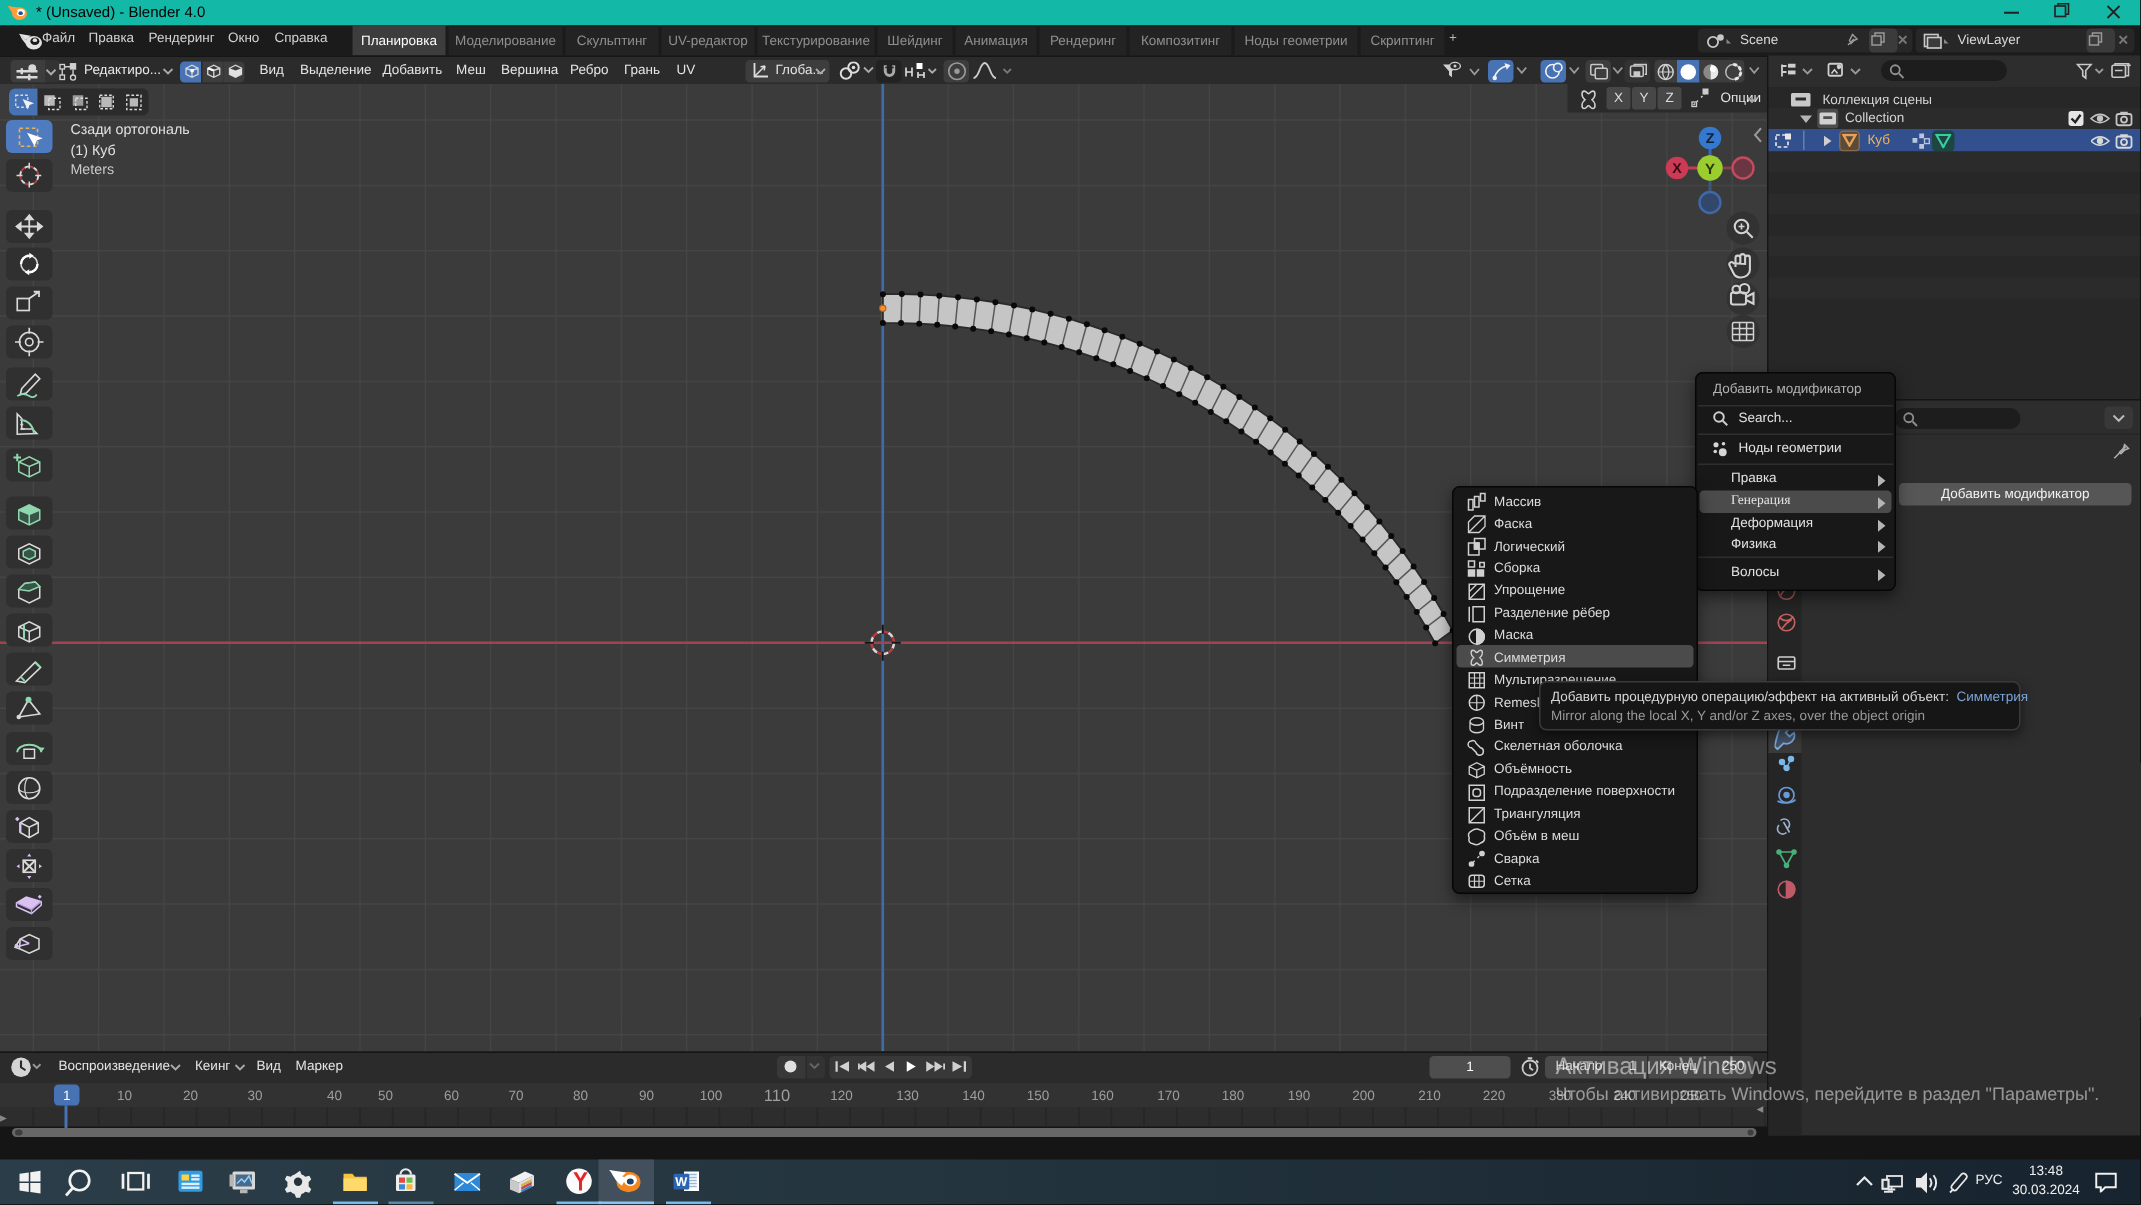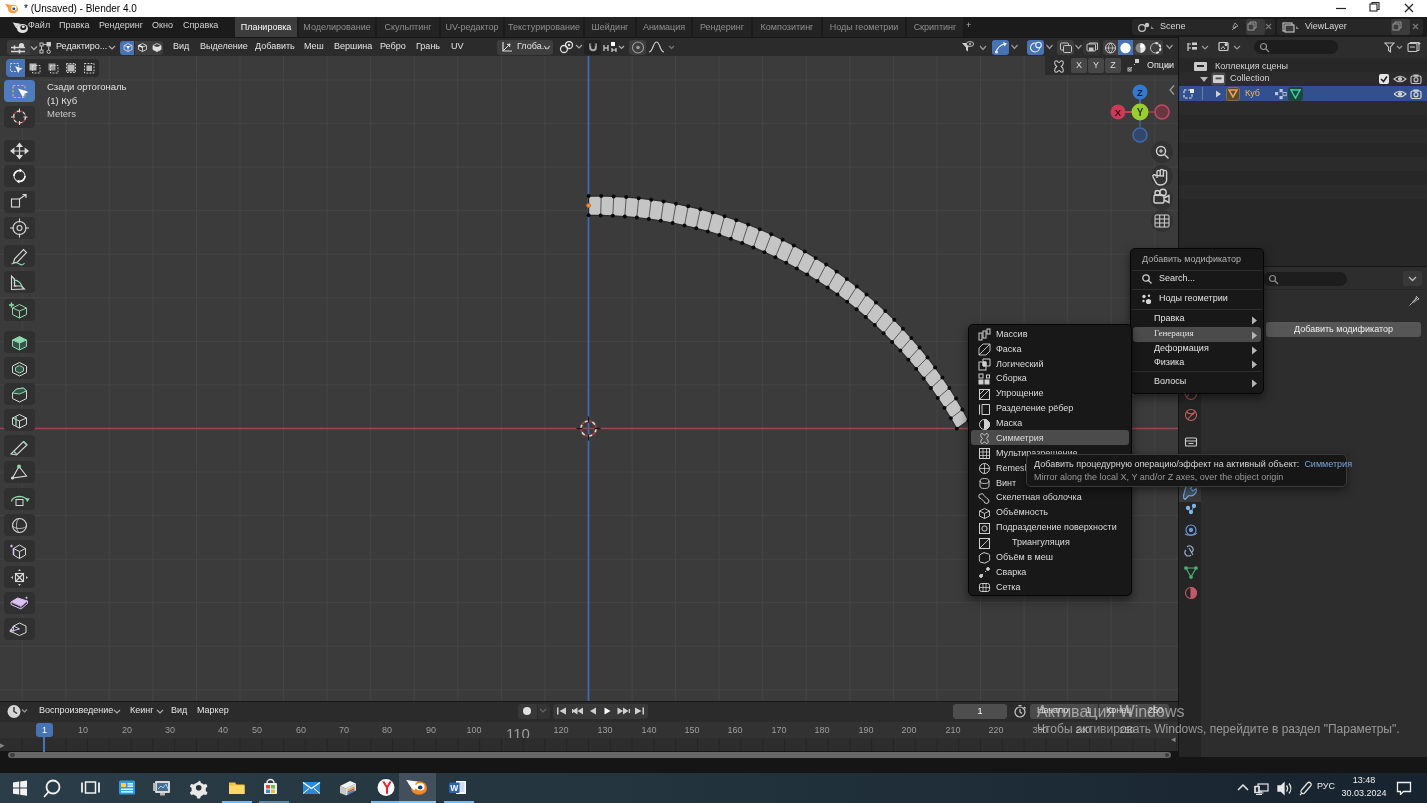--- a/index.html
+++ b/index.html
@@ -1,19 +1,19 @@
 <!DOCTYPE html>
 <html><head><meta charset="utf-8">
 <style>
 html,body{margin:0;padding:0;background:#000;}
 #screen{position:relative;width:1427px;height:803px;overflow:hidden;font-family:"Liberation Sans",sans-serif;font-size:12px;background:#151515;}
 .abs{position:absolute;}
 .txt{position:absolute;white-space:nowrap;}
 
-#titlebar{left:0;top:0;width:1427px;height:17px;background:#ffffff;}
+#titlebar{left:0;top:0;width:1427px;height:17px;background:#14b8a6;}
 
 #row1{left:0;top:17px;width:1427px;height:20px;background:#1b1b1b;}
 .menu{position:absolute;top:3px;color:#d2d2d2;font-size:9px;}
 .wtab{position:absolute;top:0px;height:20px;line-height:20px;text-align:center;color:#8f8f8f;font-size:9px;background:#232323;}
 
 #row2{left:0;top:37px;width:1178px;height:19px;background:#2b2b2b;border-top:1px solid #161616;box-sizing:border-box;}
 .h2t{position:absolute;top:3px;color:#e4e4e4;font-size:9px;}
 
 #vp{left:0;top:56px;width:1178px;height:645px;background:#3b3b3b;overflow:hidden;}
 
@@ -707,21 +707,21 @@
         <div class="txt" style="left:68px;top:3px;width:30px;text-align:center;font-size:9px;color:#9e9e9e;">10</div>
         <div class="txt" style="left:112px;top:3px;width:30px;text-align:center;font-size:9px;color:#9e9e9e;">20</div>
         <div class="txt" style="left:155px;top:3px;width:30px;text-align:center;font-size:9px;color:#9e9e9e;">30</div>
         <div class="txt" style="left:198px;top:3px;width:30px;text-align:right;font-size:9px;color:#9e9e9e;">40</div>
         <div class="txt" style="left:242px;top:3px;width:30px;text-align:center;font-size:9px;color:#9e9e9e;">50</div>
         <div class="txt" style="left:286px;top:3px;width:30px;text-align:center;font-size:9px;color:#9e9e9e;">60</div>
         <div class="txt" style="left:329px;top:3px;width:30px;text-align:center;font-size:9px;color:#9e9e9e;">70</div>
         <div class="txt" style="left:372px;top:3px;width:30px;text-align:center;font-size:9px;color:#9e9e9e;">80</div>
         <div class="txt" style="left:416px;top:3px;width:30px;text-align:center;font-size:9px;color:#9e9e9e;">90</div>
         <div class="txt" style="left:459px;top:3px;width:30px;text-align:center;font-size:9px;color:#9e9e9e;">100</div>
-        <div class="txt" style="left:503px;top:3px;width:30px;text-align:center;font-size:15px;color:#9e9e9e;">110</div>
+        <div class="txt" style="left:503px;top:3px;width:30px;text-align:center;font-size:11px;color:#9e9e9e;">110</div>
         <div class="txt" style="left:546px;top:3px;width:30px;text-align:center;font-size:9px;color:#9e9e9e;">120</div>
         <div class="txt" style="left:590px;top:3px;width:30px;text-align:center;font-size:9px;color:#9e9e9e;">130</div>
         <div class="txt" style="left:634px;top:3px;width:30px;text-align:center;font-size:9px;color:#9e9e9e;">140</div>
         <div class="txt" style="left:677px;top:3px;width:30px;text-align:center;font-size:9px;color:#9e9e9e;">150</div>
         <div class="txt" style="left:720px;top:3px;width:30px;text-align:center;font-size:9px;color:#9e9e9e;">160</div>
         <div class="txt" style="left:764px;top:3px;width:30px;text-align:center;font-size:9px;color:#9e9e9e;">170</div>
         <div class="txt" style="left:807px;top:3px;width:30px;text-align:center;font-size:9px;color:#9e9e9e;">180</div>
         <div class="txt" style="left:851px;top:3px;width:30px;text-align:center;font-size:9px;color:#9e9e9e;">190</div>
         <div class="txt" style="left:894px;top:3px;width:30px;text-align:center;font-size:9px;color:#9e9e9e;">200</div>
         <div class="txt" style="left:938px;top:3px;width:30px;text-align:center;font-size:9px;color:#9e9e9e;">210</div>
@@ -977,21 +977,21 @@
               <rect x="4" y="4" width="5" height="5" rx="2"></rect>
             </g>
           </svg></div>
         <div class="txt" style="left:27px;top:197.1px;font-size:9px;color:#dcdcdc;">Подразделение поверхности</div>
         <div class="abs" style="left:9px;top:211.5px;"><svg width="13" height="13" viewBox="0 0 13 13">
             <g fill="none" stroke="#d0d0d0" stroke-width="1">
               <rect x="1.5" y="1.5" width="10" height="10"></rect>
               <path d="M1.5,11.5 L11.5,1.5" stroke-width="0.9"></path>
             </g>
           </svg></div>
-        <div class="txt" style="left:27px;top:212.0px;font-size:9px;color:#dcdcdc;margin-left:16px;">Триангуляция</div>
+        <div class="txt" style="left:27px;top:212.0px;font-size:9px;color:#dcdcdc;">Триангуляция</div>
         <div class="abs" style="left:9px;top:226.4px;"><svg width="13" height="13" viewBox="0 0 13 13">
             <g fill="none" stroke="#d0d0d0" stroke-width="1">
               <path d="M3,3 q3,-2.5 6,-0.5 q3.5,0.5 2.5,4 q1,3.5 -2.5,4.5 q-2,2 -5,0.5 q-3.5,-0.5 -2.5,-4 q-1.5,-3 1.5,-4.5 z" stroke-width="1"></path>
             </g>
           </svg></div>
         <div class="txt" style="left:27px;top:226.9px;font-size:9px;color:#dcdcdc;">Объём в меш</div>
         <div class="abs" style="left:9px;top:241.3px;"><svg width="13" height="13" viewBox="0 0 13 13">
             <g fill="none" stroke="#d0d0d0" stroke-width="1">
               <circle cx="3" cy="10" r="1.4" fill="#d0d0d0"></circle>
               <circle cx="10" cy="3" r="1.4" fill="#d0d0d0"></circle>

